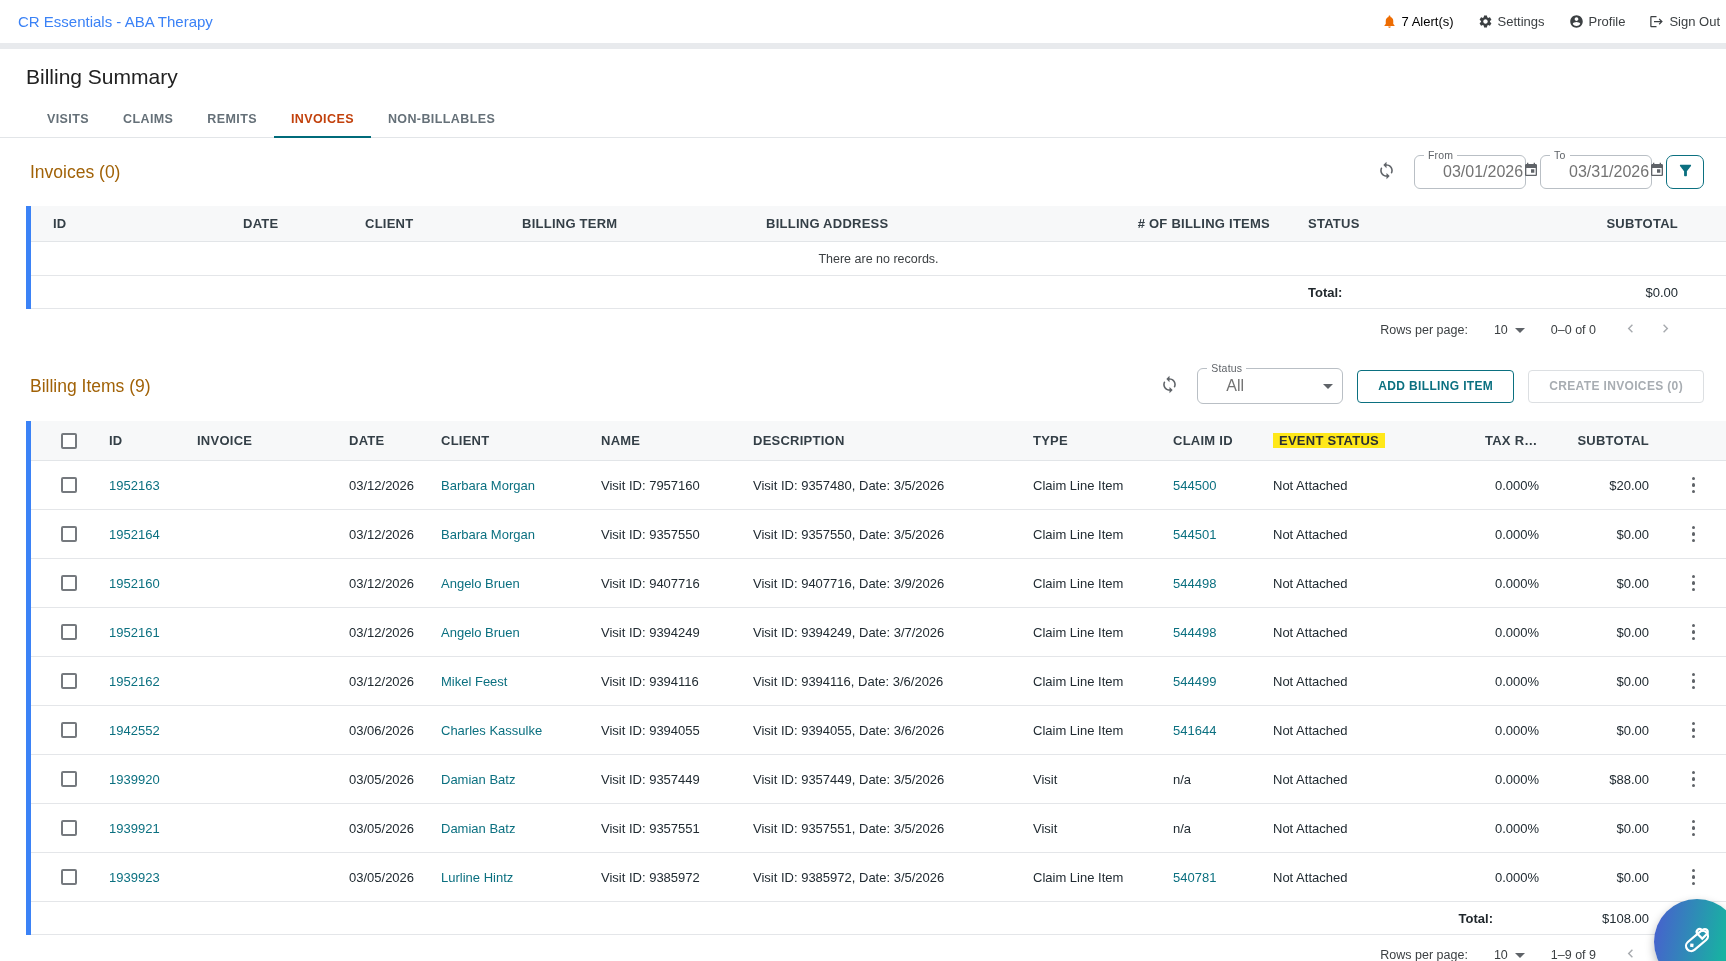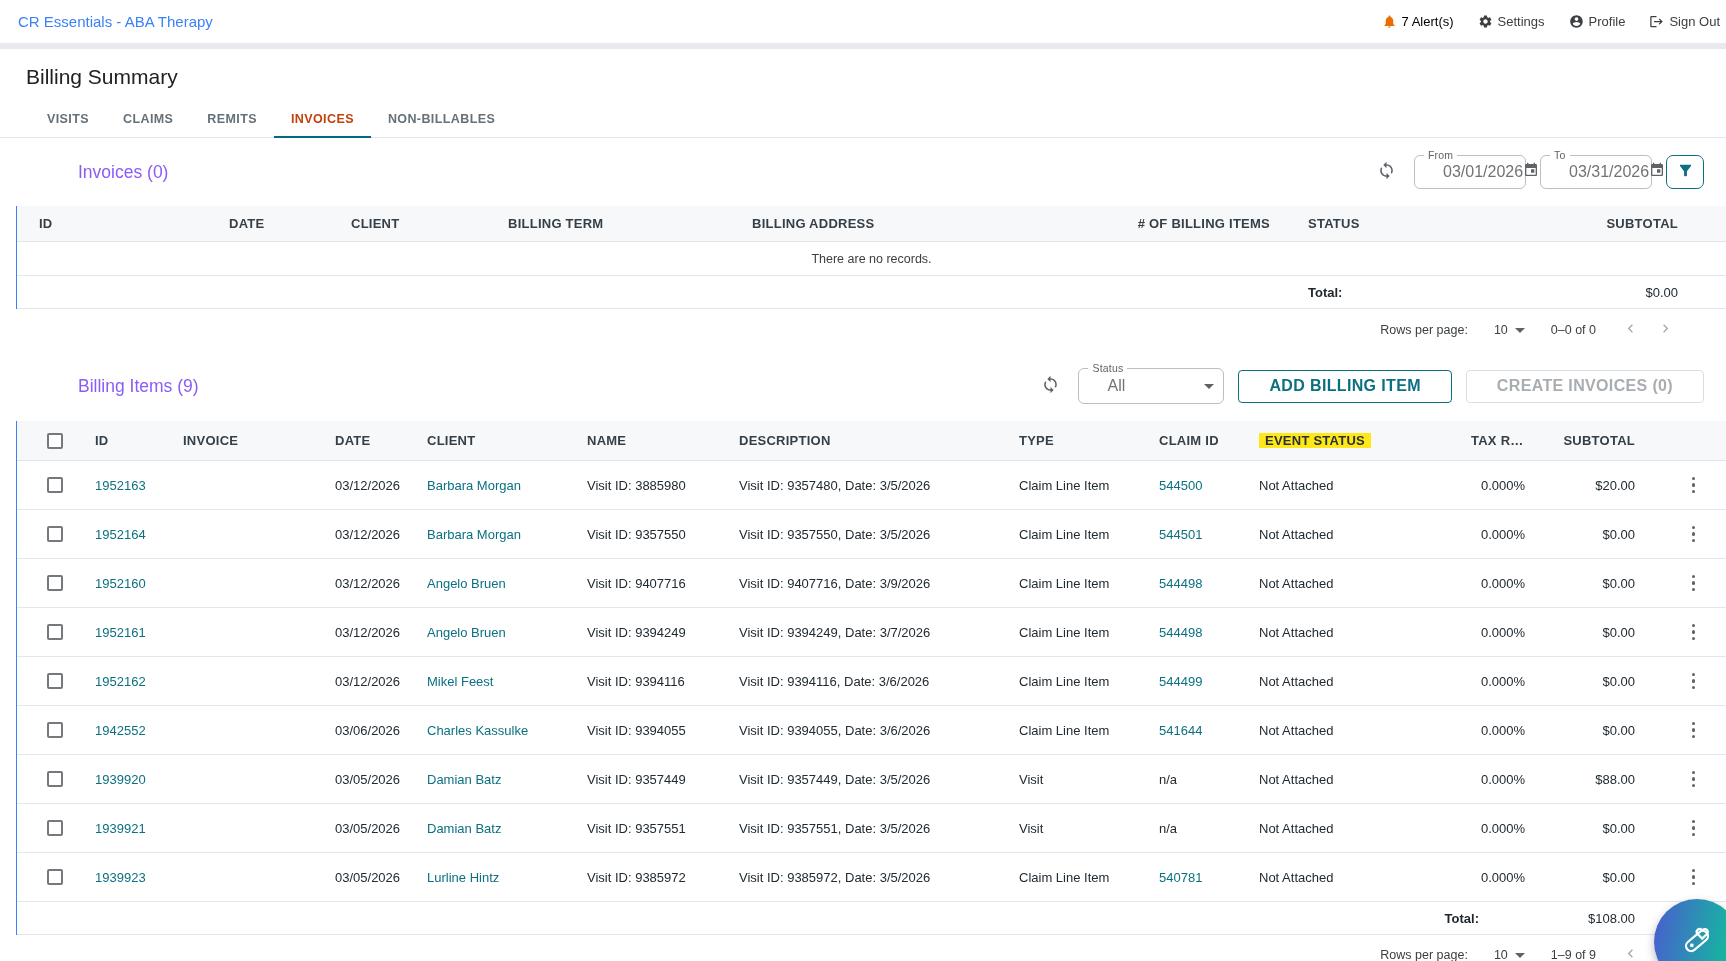--- a/index.html
+++ b/index.html
@@ -22,46 +22,46 @@
     border-bottom:1px solid #e2e5e8; }
   .tab { display:flex; align-items:center; padding:0 17px; font-size:12.5px; font-weight:600;
     letter-spacing:.4px; color:#657078; cursor:pointer; position:relative; }
   .tab.active { color:#c2410c; }
   .tab.active::after { content:""; position:absolute; left:0; right:0; bottom:-1px; height:2px; background:#006b7a; }
 
   
   .sec-head { display:flex; align-items:center; justify-content:space-between; padding:0 22px 0 30px; }
   .inv-head { height:68px; }
   .bil-head { height:70px; }
-  .sec-title { font-size:17.5px; font-weight:500; color:#8b5cf6;margin-left:48px; }
+  .sec-title { font-size:17.5px; font-weight:500; color:#a16207; }
   .controls { display:flex; align-items:center; gap:14px; }
   .icon-btn { background:none; border:none; cursor:pointer; display:flex; align-items:center; padding:4px; }
 
   
   .field { position:relative; border:1px solid #b9bfc5; border-radius:6px; height:34px;
     display:flex; align-items:center; justify-content:space-between; padding:0 9px 0 28px;
     background:#fff; }
   .field .flabel { position:absolute; top:-7px; left:9px; background:#fff; padding:0 4px;
     font-size:10.5px; color:#5f6368; letter-spacing:.2px; }
   .field .fvalue { font-size:16px; color:#737373; }
   .date-field { width:112px; }
   .status-field { width:146px; height:36px; cursor:pointer; }
   .caret { width:0; height:0; border-left:5px solid transparent; border-right:5px solid transparent;
     border-top:5px solid #5f6368; }
 
   .filter-btn { width:38px; height:34px; border:1.5px solid #0b7080; border-radius:7px;
     background:#fff; display:flex; align-items:center; justify-content:center; cursor:pointer; }
 
-  .btn { height:33px; border-radius:4px; background:#fff; font-size:16px; font-weight:600;
-    letter-spacing:.35px; padding:0 30px; cursor:pointer; font-family:inherit; white-space:nowrap; }
+  .btn { height:33px; border-radius:4px; background:#fff; font-size:12px; font-weight:600;
+    letter-spacing:.35px; padding:0 20px; cursor:pointer; font-family:inherit; white-space:nowrap; }
   .btn-outline-teal { border:1px solid #0b7080; color:#0b7080; }
   .btn-disabled { border:1px solid #dcdfe2; color:#a8adb2; cursor:default; }
 
   
-  .tbl { margin-left:16px; border-left:1px solid #3b82f6; }
+  .tbl { margin-left:26px; border-left:5px solid #3b82f6; }
   .irow { display:grid; grid-template-columns:190px 122px 157px 244px 1fr 170px 150px 300px;
     align-items:center; padding-left:10px; }
   .brow { display:grid; grid-template-columns:56px 88px 152px 92px 160px 152px 280px 140px 100px 212px 72px 110px 1fr;
     align-items:center; padding-left:10px; }
   .hrow { background:#f7f8f9; border-bottom:1px solid #e2e5e8; height:36px;
     font-size:11.5px; font-weight:600; color:#343f47; letter-spacing:.25px; }
   .bhrow { height:40px; }
   .cell { padding:0 12px; font-size:13px; overflow:hidden; text-overflow:ellipsis; white-space:nowrap; }
   .tr { text-align:right; padding-right:6px; }
   .c-status-h { padding-left:32px; }
@@ -263,21 +263,21 @@
 
     <div>
   <div class="brow row">
     <div class="cell c-cb">
             <span class="cb"></span>
           </div>
     <div class="cell"><a class="link">1952163</a></div>
     <div class="cell"></div>
     <div class="cell">03/12/2026</div>
     <div class="cell"><a class="link">Barbara Morgan</a></div>
-    <div class="cell">Visit ID: 3885980</div>
+    <div class="cell">Visit ID: 7957160</div>
     <div class="cell">Visit ID: 9357480, Date: 3/5/2026</div>
     <div class="cell">Claim Line Item</div>
     <div class="cell"><a class="link">544500</a></div>
     <div class="cell">Not Attached</div>
     <div class="cell tr">0.000%</div>
     <div class="cell tr">$20.00</div>
     <div class="cell c-actions">
       <span class="kebab">
               <i></i>
               <i></i>

